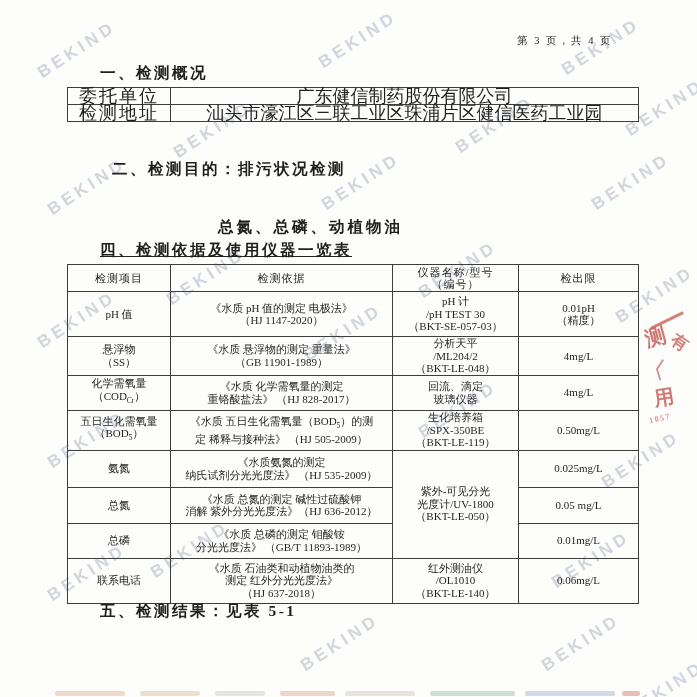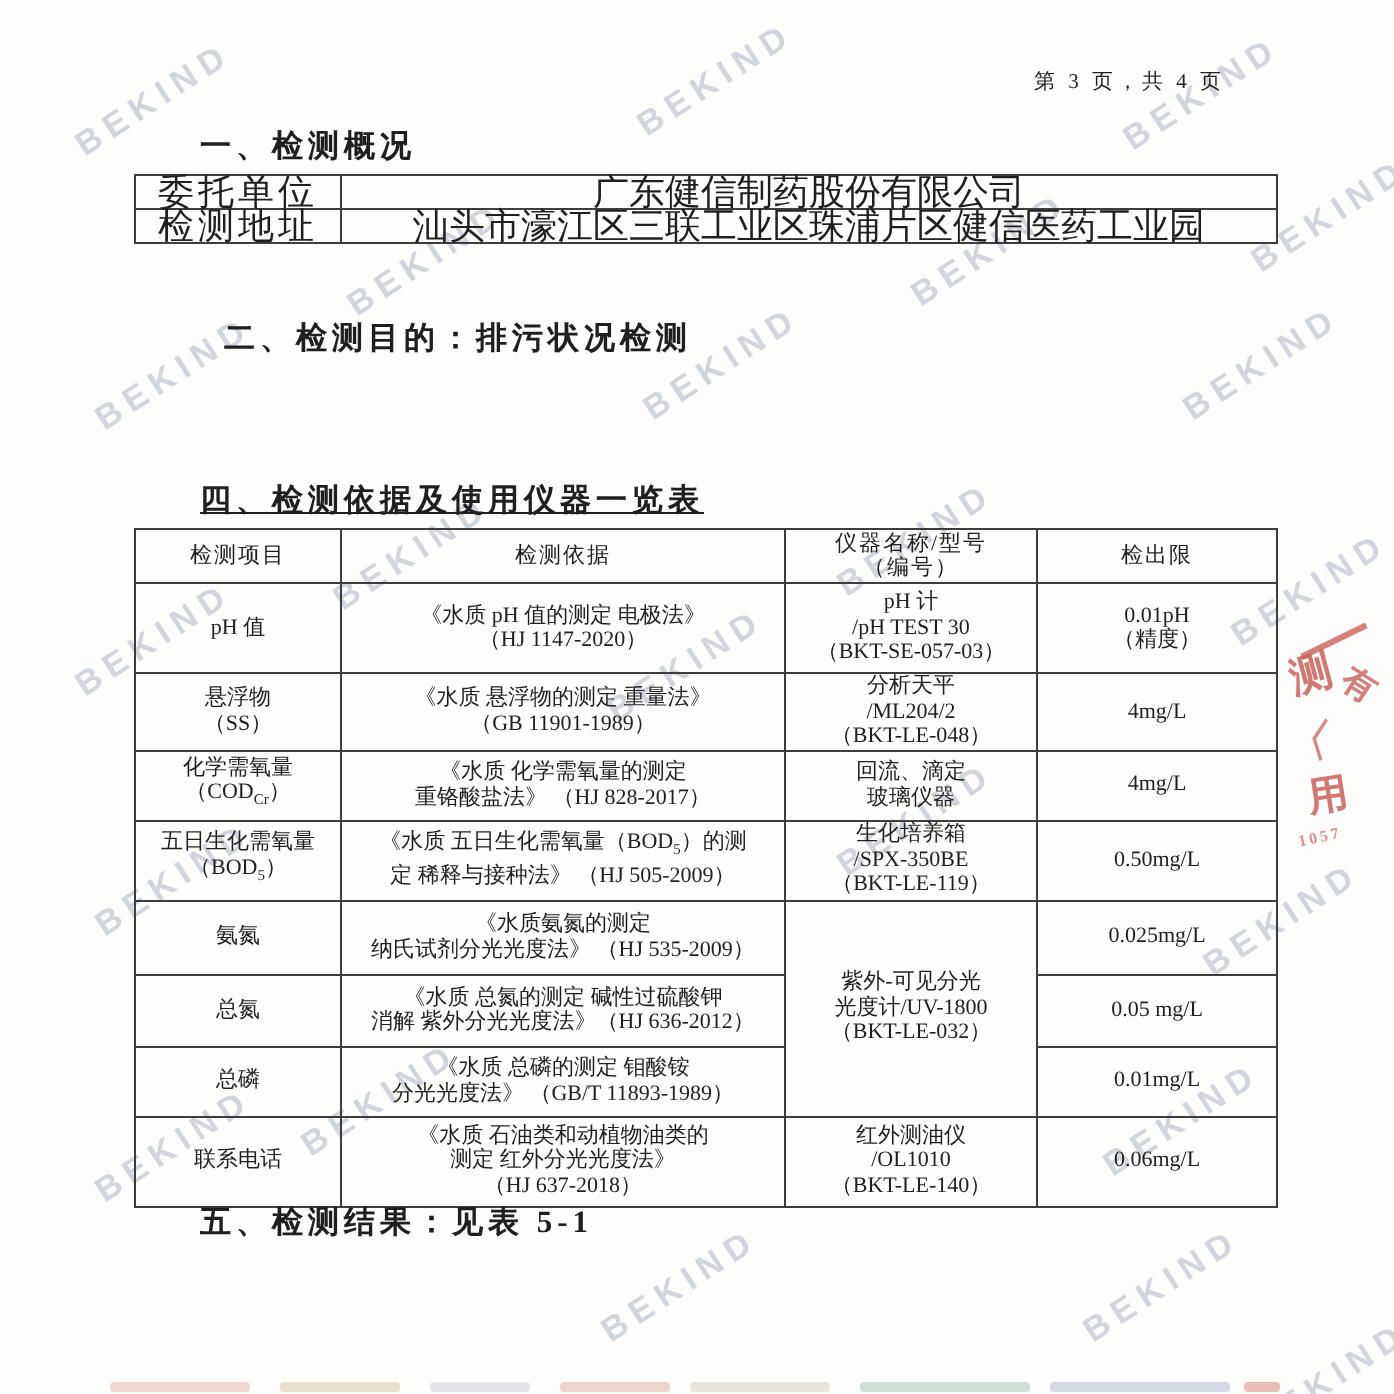--- a/index.html
+++ b/index.html
@@ -106,20 +106,21 @@
       <td colspan="3">广东健信制药股份有限公司</td>
     </tr>
     <tr>
       <td class="ov-label">检测地址</td>
       <td colspan="3">汕头市濠江区三联工业区珠浦片区健信医药工业园</td>
     </tr>
   </tbody>
     </table>
 
   <div class="stitle s2">二、检测目的：排污状况检测</div>
+  <div class="stitle s3b">总氮、总磷、动植物油</div>
   <div class="stitle s4">四、检测依据及使用仪器一览表</div>
 
   <table class="inst-table">
     <colgroup>
         <col style="width:103px">
         <col style="width:222px">
         <col style="width:126px">
         <col style="width:120px">
       </colgroup>
     <tbody>
@@ -212,21 +213,21 @@
       <td>
             <div>氨氮</div>
           </td>
       <td>
         <div>《水质氨氮的测定</div>
             <div>纳氏试剂分光光度法》 （HJ 535-2009）</div>
       </td>
       <td rowspan="3">
         <div>紫外-可见分光</div>
             <div>光度计/UV-1800</div>
-            <div>（BKT-LE-032）</div>
+            <div>（BKT-LE-050）</div>
       </td>
       <td>
             <div>0.025mg/L</div>
           </td>
     </tr>
 
     <tr class="r-tn">
       <td>
             <div>总氮</div>
           </td>

